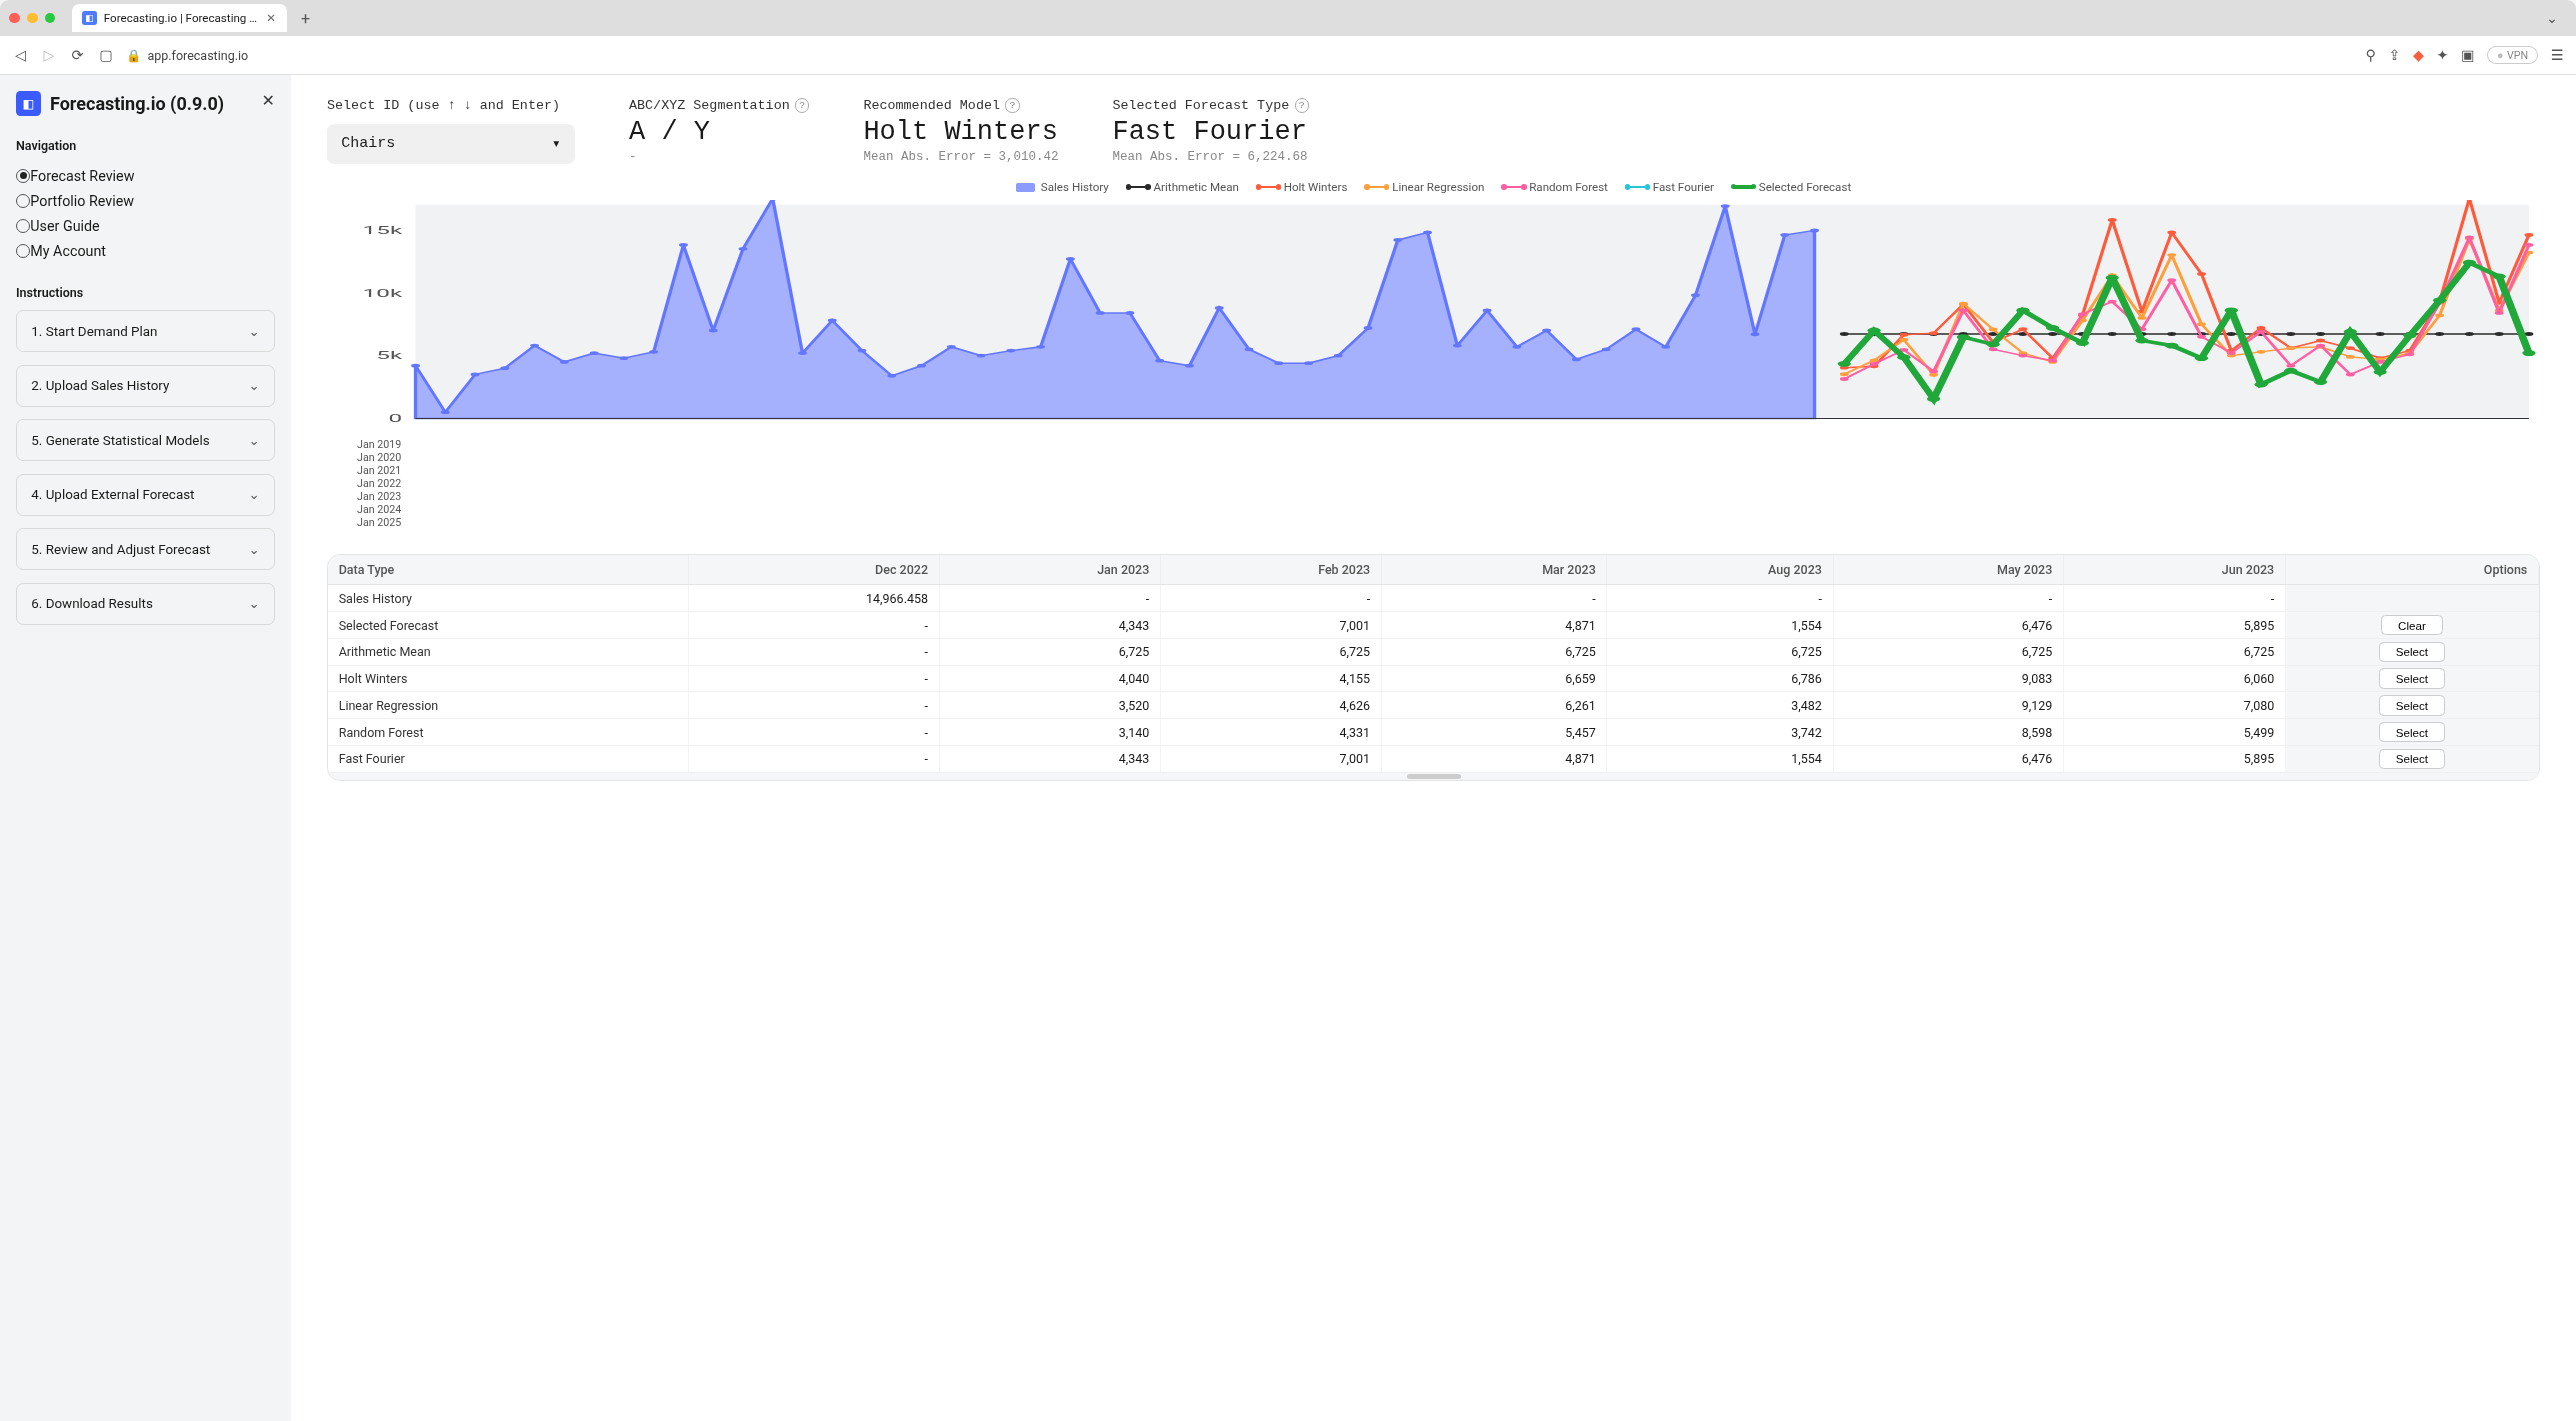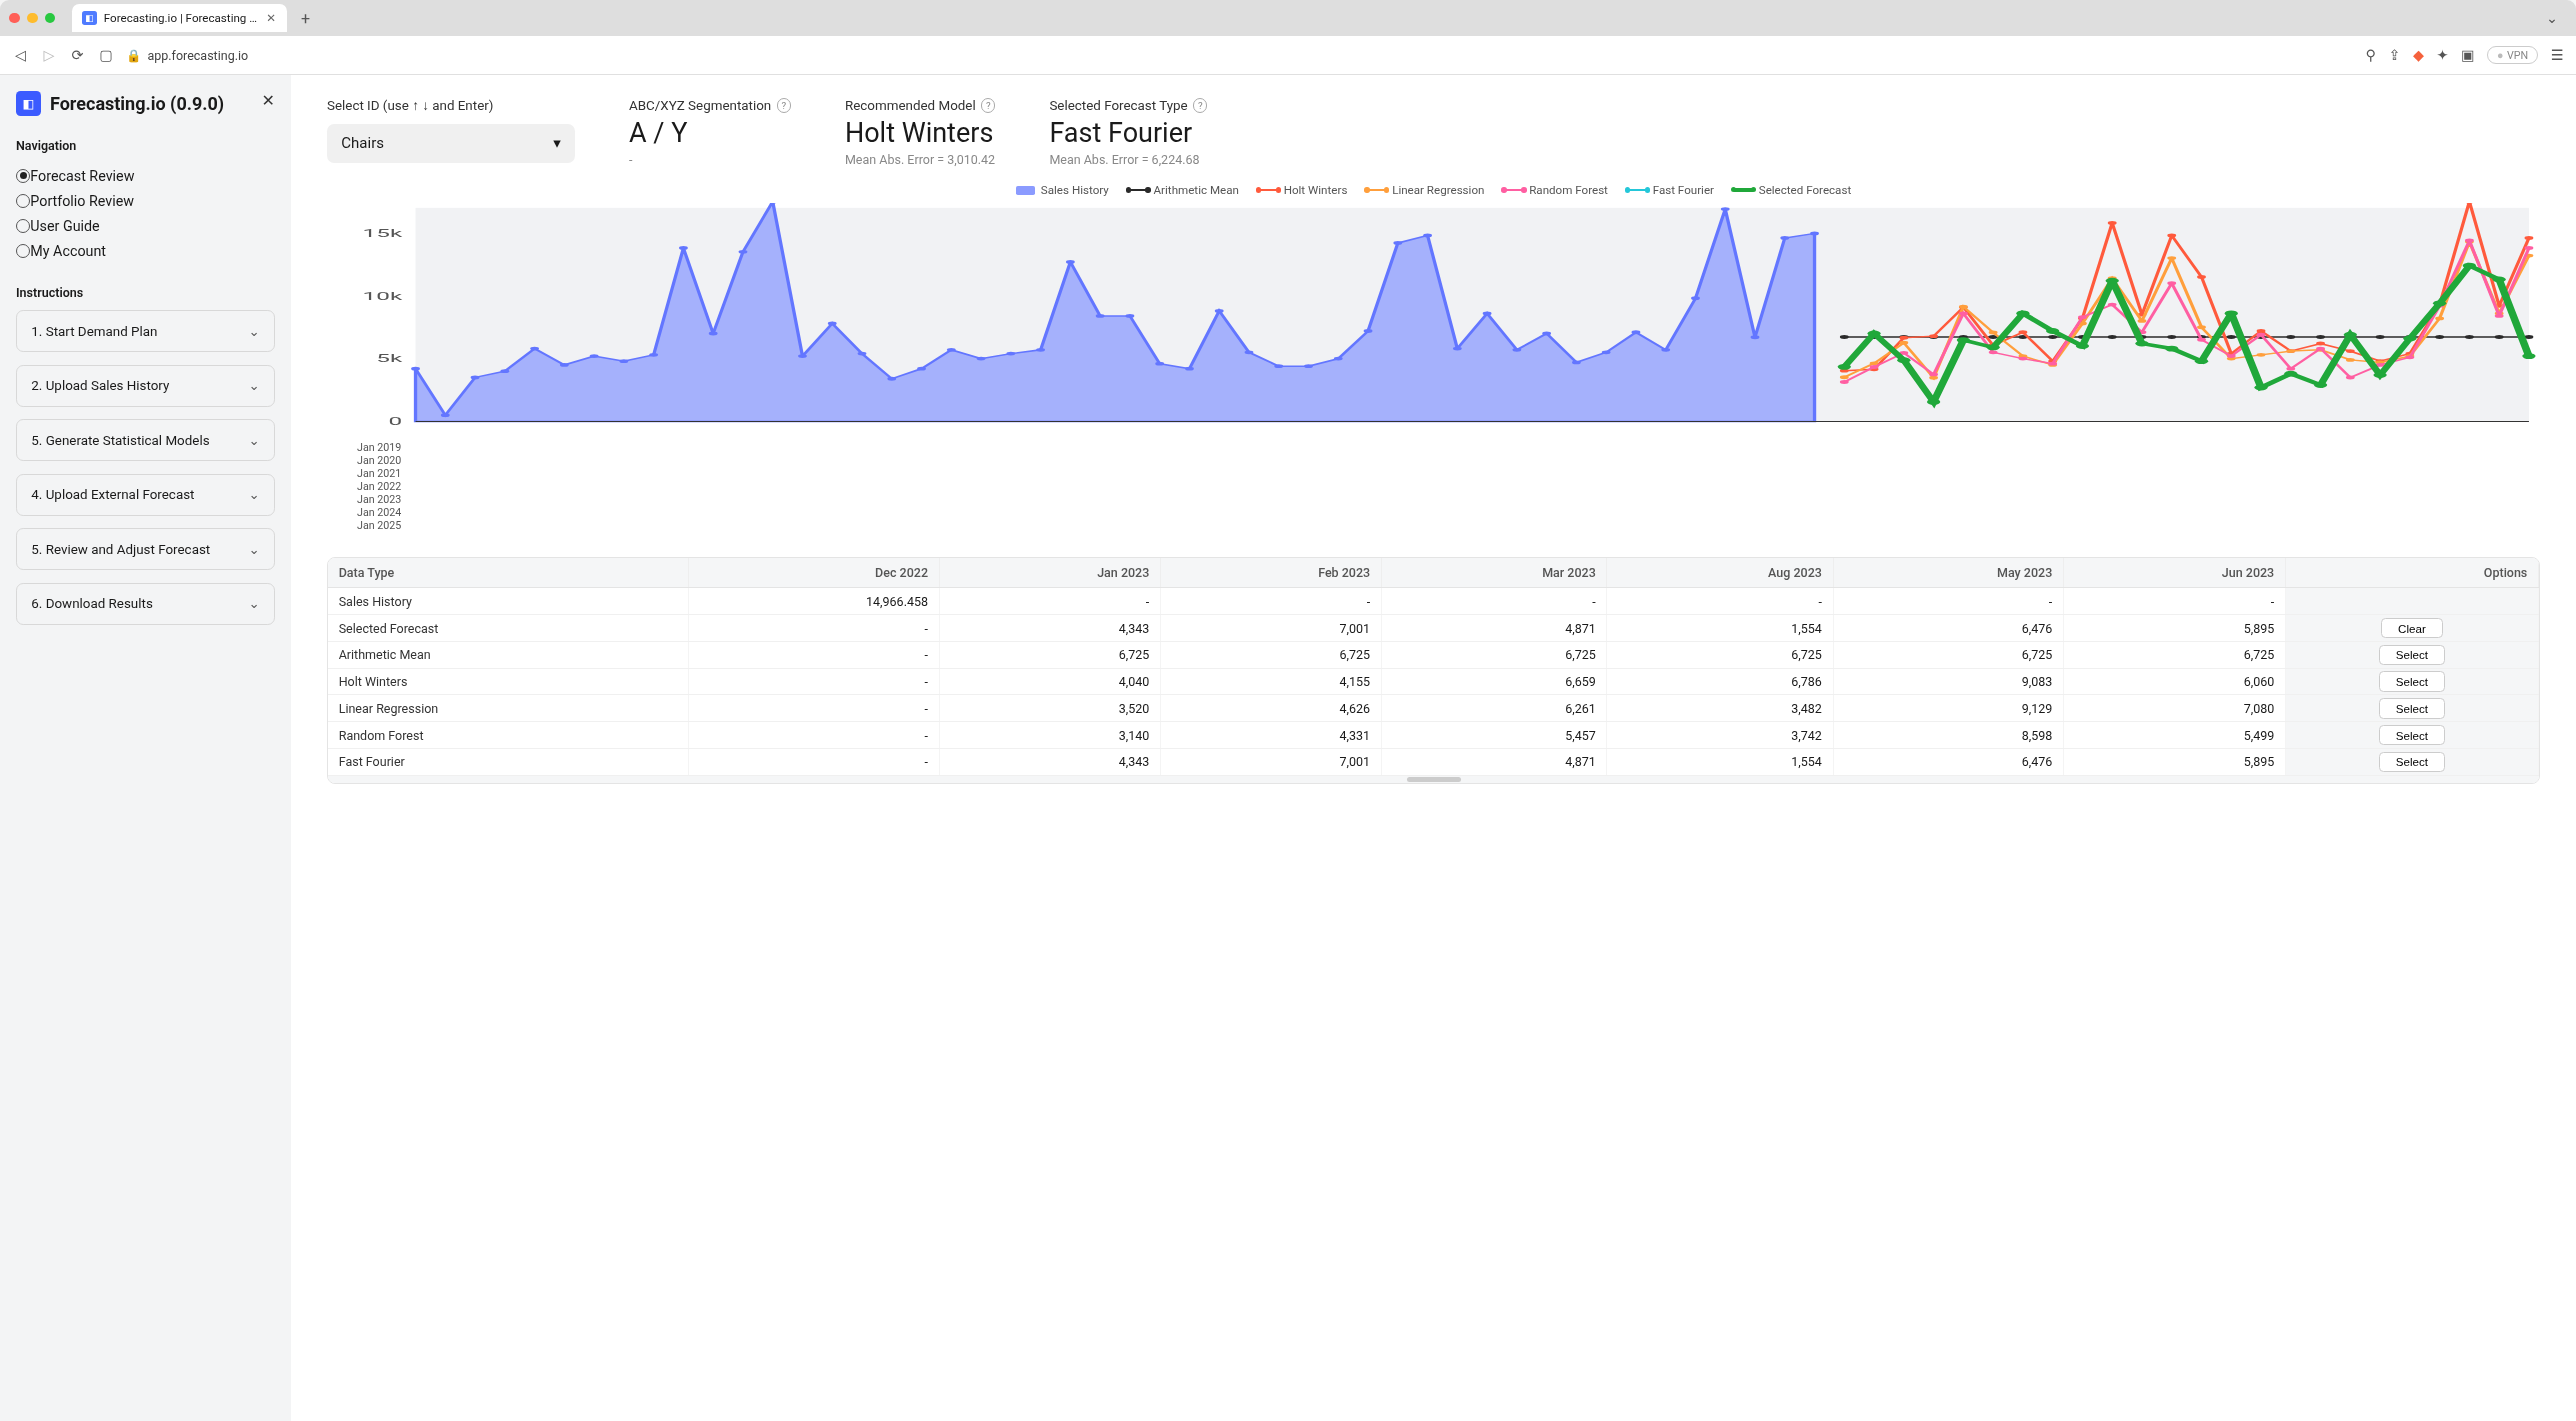--- a/index.html
+++ b/index.html
@@ -33,36 +33,36 @@
 .section-label { font-size: 12.5px; font-weight: 600; margin-bottom: 10.7px; }
 .nav-list { list-style: none; margin-bottom: 21.5px; }
 .nav-list li { display: flex; align-items: center; font-size: 14.3px; padding: 4.5px 0; cursor: pointer; }
 .radio { width: 14.3px; height: 14.3px; border: 1.8px solid #555; border-radius: 50%; display:inline-flex; align-items:center; justify-content:center; }
 .radio.active::after { content:''; width:7.2px; height:7.2px; background:#222; border-radius:50%; }
 .accordion { border: 0.9px solid #d8d8d8; border-radius: 7.2px; margin-bottom: 12.5px; background:#f3f4f5; }
 .accordion-head { display:flex; justify-content:space-between; align-items:center; padding:12.5px 14.3px; font-size:13.4px; cursor:pointer; }
 .chev { color:#555; }
 .main { flex: 1; padding: 23px 36px; overflow:auto; }
 .top-row { display:flex; gap:54px; align-items:flex-start; margin-bottom:16px; }
-.top-block { display:flex; flex-direction:column; gap:3.6px; }
+.top-block { display:flex; flex-direction:column; gap:3.6px;font-family:Liberation Mono, monospace; }
 .top-label { font-size:13.4px; color:#333; display:flex; align-items:center; gap:5.4px; }
 .help-q { width:14.3px; height:14.3px; border:0.9px solid #aaa; border-radius:50%; font-size:9.8px; display:inline-flex; align-items:center; justify-content:center; color:#888;}
 .big-val { font-size:27px; font-weight:400; }
 .sub-val { font-size:12.5px; color:#888; }
 .select-box { background:#f0f0f0; border-radius:7.2px; padding:10.7px 14.3px; display:flex; justify-content:space-between; align-items:center; width:248px; font-size:15px; cursor:pointer; margin-top:7.2px;}
 .legend { display:flex; gap:19.7px; flex-wrap:wrap; font-size:11.6px; color:#555; margin-bottom:5.4px; justify-content:center;}
 .legend-item { display:flex; align-items:center; gap:5.4px; }
 .legend-swatch { width:19.7px; height:9px; border-radius:1.8px; }
 .legend-line { width:19.7px; height:1.8px; position:relative; }
 .legend-line::before, .legend-line::after { content:''; position:absolute; top:-2.7px; width:5.4px; height:5.4px; border-radius:50%; }
 .legend-line::before { left:-2.7px; } .legend-line::after { right:-2.7px; }
 .chart-wrap { position:relative; height:233px; margin-bottom:5.4px;}
 .chart-svg { width:100%; height:100%; }
 .xaxis-labels { display:flex; justify-content:flex-end; font-size:10.7px; color:#555; padding:0 5.4px 0 30px; margin-bottom:16px;flex-direction:column;}
-.table-wrap { border:0.9px solid #e4e4e4; border-radius:8px; overflow:hidden;margin-top:25px; }
+.table-wrap { border:0.9px solid #e4e4e4; border-radius:13px; overflow:hidden;margin-top:25px; }
 table { width:100%; border-collapse:collapse; font-size:12.5px; }
 th { background:#f5f6f7; padding:7.2px 10.7px; text-align:right; font-weight:500; color:#555; border-bottom:0.9px solid #e4e4e4; border-right:0.9px solid #eee;}
 th:first-child, td:first-child { text-align:left; }
 td { padding:5.4px 10.7px; text-align:right; border-bottom:0.9px solid #f0f0f0; border-right:0.9px solid #f4f4f4;}
 td:first-child { color:#333; }
 .editable td.val { background:#fff; }
 .opt-btn { background:#fff; border:0.9px solid #ccc; border-radius:4.5px; padding:2.7px 16px; font-size:11.6px; cursor:pointer; }
 .opt-cell { background:#f5f6f7; text-align:center !important; padding:2.7px 9px;}
 .scroll-hint { height:7.2px; background:#f5f6f7; display:flex; justify-content:center; align-items:center;}
 .scroll-thumb { width:54px; height:4.5px; background:#ccc; border-radius:2.7px;}

